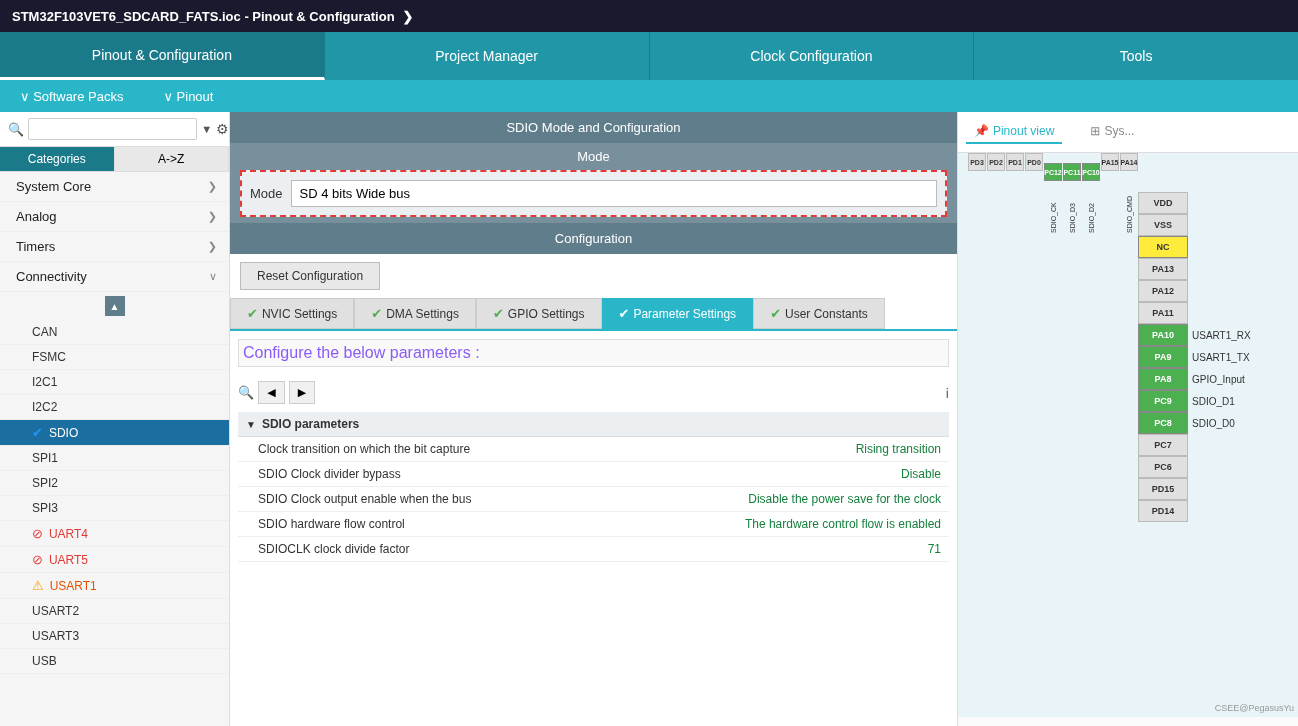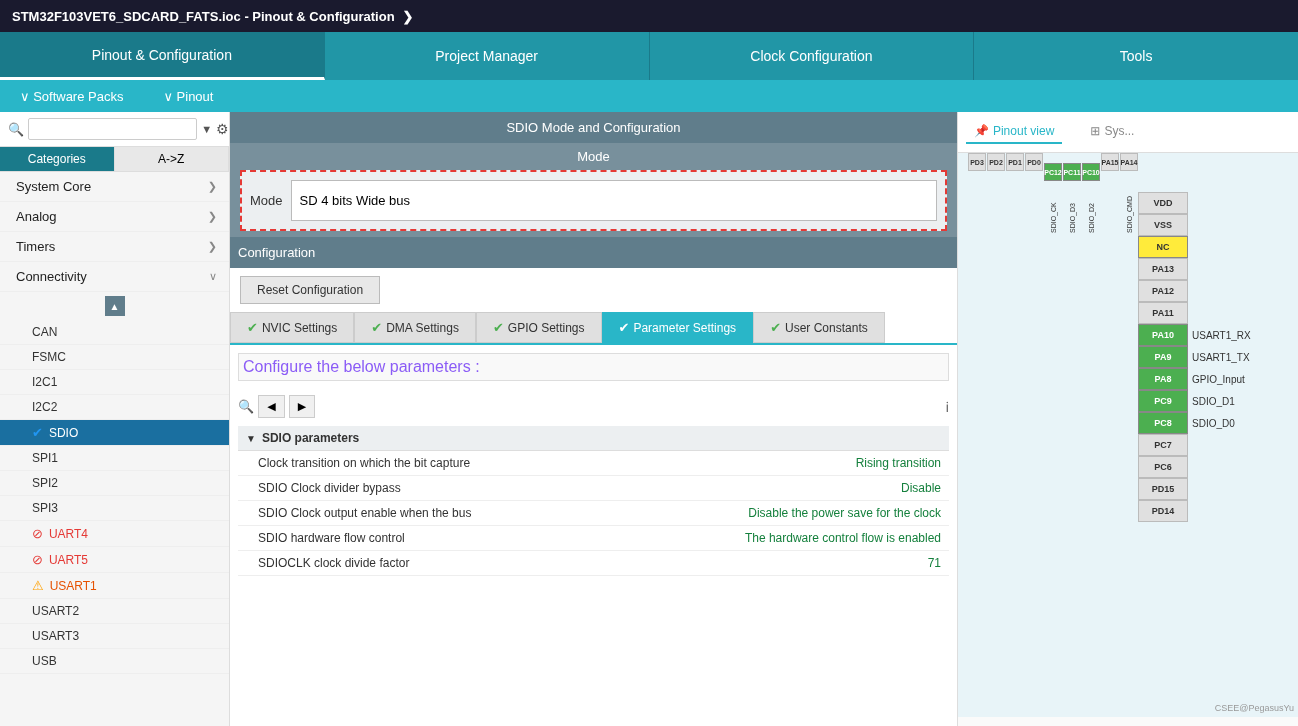--- a/index.html
+++ b/index.html
@@ -185,36 +185,36 @@
       align-items: center;
       gap: 8px;
     }
     .mode-label {
       color: #333;
       font-size: 13px;
       white-space: nowrap;
     }
     .mode-select {
       flex: 1;
-      padding: 12px 8px;
+      padding: 5px 8px;
       border: 1px solid #bbb;
       font-size: 13px;
       background: white;
       cursor: pointer;
       appearance: none;
       outline: none;
     }
 
     #config-section {
       margin-top: 0;
     }
     #config-header {
       background: #607d8b;
       color: white;
-      text-align: left;
+      text-align: center;
       padding: 8px;
       font-size: 13px;
       font-weight: 500;
     }
 
     #reset-btn {
       margin: 8px 10px;
       padding: 6px 16px;
       background: #e8e8e8;
       border: 1px solid #bbb;

